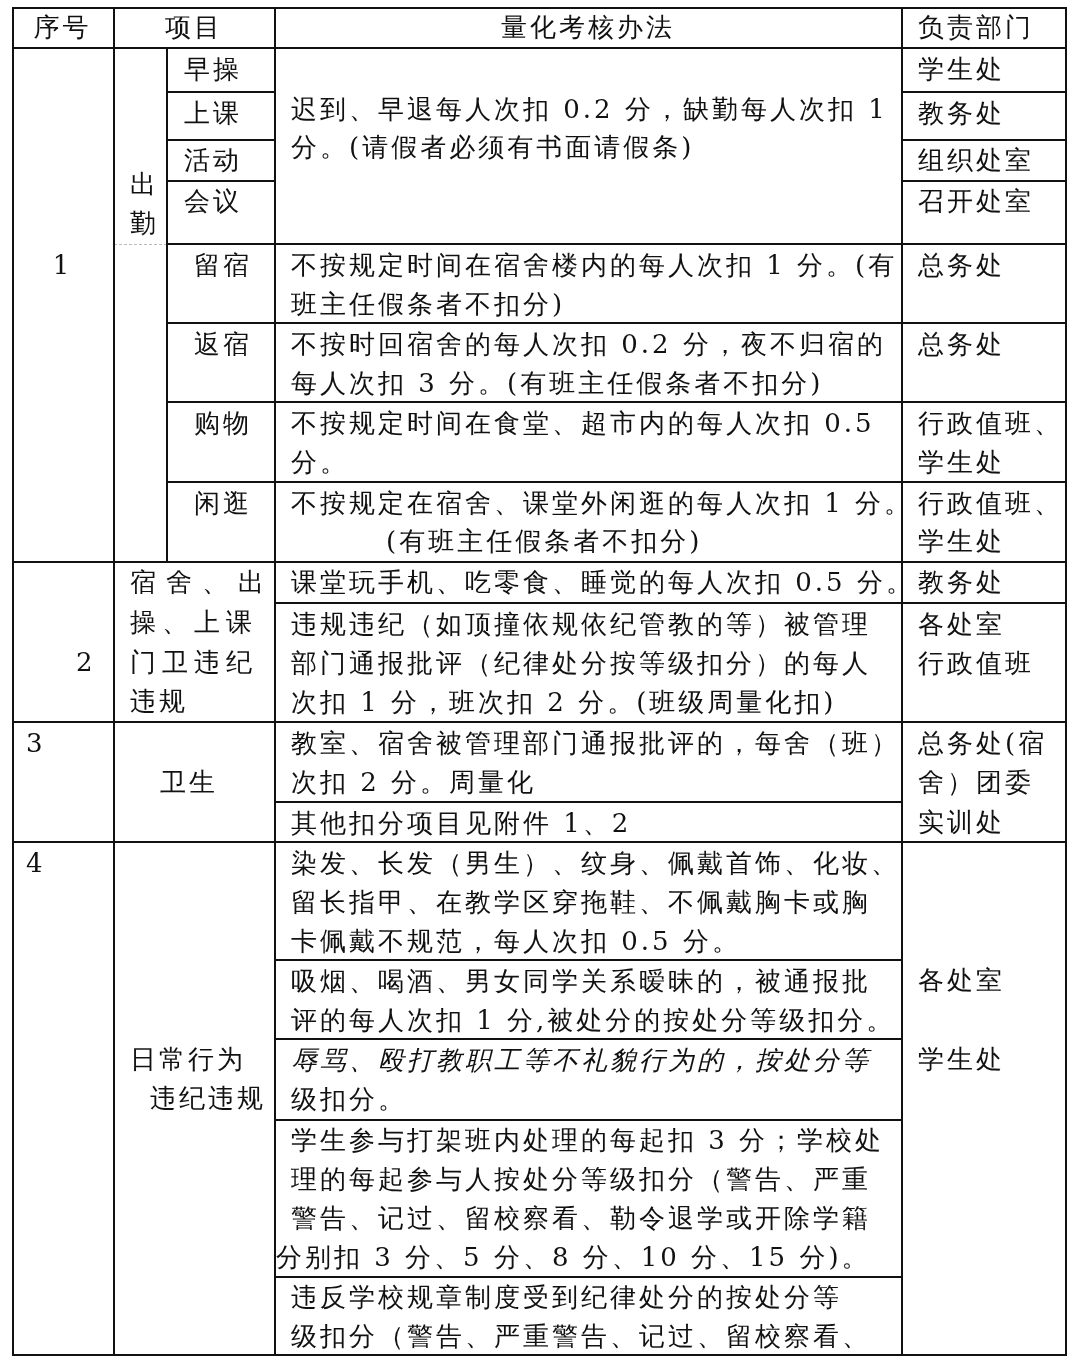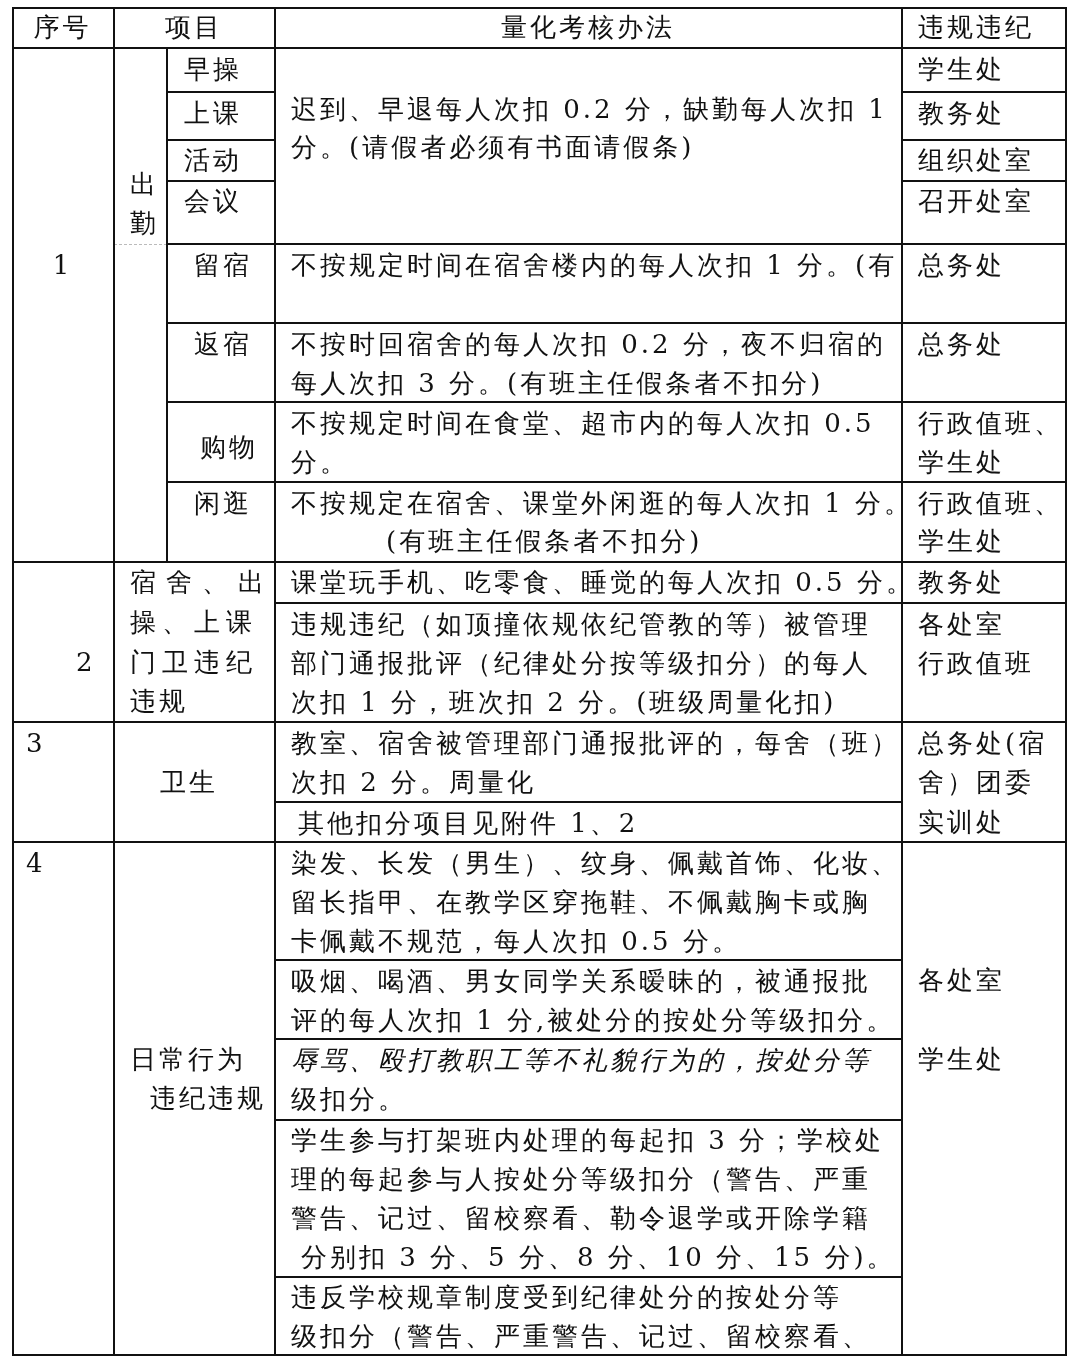--- a/index.html
+++ b/index.html
@@ -51,49 +51,50 @@
   <div class="vl" style="left:12px;top:7px;height:1349px;"></div>
   <div class="vl" style="left:113px;top:7px;height:1349px;"></div>
   <div class="vl" style="left:166px;top:47px;height:516px;"></div>
   <div class="vl" style="left:274px;top:7px;height:1349px;"></div>
   <div class="vl" style="left:901px;top:7px;height:1349px;"></div>
   <div class="vl" style="left:1065px;top:7px;height:1349px;"></div>
 
   <div class="t c" style="left:12px;width:101px;top:8px;">序号</div>
   <div class="t c" style="left:114px;width:160px;top:8px;">项目</div>
   <div class="t c" style="left:275px;width:626px;top:8px;">量化考核办法</div>
-  <div class="t" style="left:918px;top:8px;">违规违纪</div>
+  <div class="t" style="left:918px;top:8px;">负责部门</div>
 
   <div class="t c" style="left:12px;width:101px;top:246px;">1</div>
   <div class="t" style="left:130px;top:165px;">出</div>
   <div class="t" style="left:130px;top:204px;">勤</div>
 
   <div class="t" style="left:184px;top:50px;">早操</div>
   <div class="t" style="left:184px;top:94px;">上课</div>
   <div class="t" style="left:184px;top:141px;">活动</div>
   <div class="t" style="left:184px;top:182px;">会议</div>
 
   <div class="t" style="left:291px;top:90px;">迟到、早退每人次扣 0.2 分，缺勤每人次扣 1</div>
   <div class="t" style="left:291px;top:128px;">分。(请假者必须有书面请假条)</div>
 
   <div class="t" style="left:918px;top:50px;">学生处</div>
   <div class="t" style="left:918px;top:94px;">教务处</div>
   <div class="t" style="left:918px;top:141px;">组织处室</div>
   <div class="t" style="left:918px;top:182px;">召开处室</div>
 
   <div class="t" style="left:194px;top:246px;">留宿</div>
   <div class="t" style="left:291px;top:246px;">不按规定时间在宿舍楼内的每人次扣 1 分。(有</div>
+  <div class="t" style="left:291px;top:285px;">班主任假条者不扣分)</div>
   <div class="t" style="left:918px;top:246px;">总务处</div>
 
   <div class="t" style="left:194px;top:325px;">返宿</div>
   <div class="t" style="left:291px;top:325px;">不按时回宿舍的每人次扣 0.2 分，夜不归宿的</div>
   <div class="t" style="left:291px;top:364px;">每人次扣 3 分。(有班主任假条者不扣分)</div>
   <div class="t" style="left:918px;top:325px;">总务处</div>
 
-  <div class="t" style="left:200px;top:404px;margin-top:24px;">购物</div>
+  <div class="t" style="left:194px;top:404px;">购物</div>
   <div class="t" style="left:291px;top:404px;">不按规定时间在食堂、超市内的每人次扣 0.5</div>
   <div class="t" style="left:291px;top:443px;">分。</div>
   <div class="t" style="left:918px;top:404px;">行政值班、</div>
   <div class="t" style="left:918px;top:443px;">学生处</div>
 
   <div class="t" style="left:194px;top:484px;">闲逛</div>
   <div class="t" style="left:291px;top:484px;">不按规定在宿舍、课堂外闲逛的每人次扣 1 分。</div>
   <div class="t" style="left:386px;top:522px;">(有班主任假条者不扣分)</div>
   <div class="t" style="left:918px;top:484px;">行政值班、</div>
   <div class="t" style="left:918px;top:522px;">学生处</div>
@@ -111,21 +112,21 @@
   <div class="t" style="left:291px;top:644px;">部门通报批评（纪律处分按等级扣分）的每人</div>
   <div class="t" style="left:291px;top:683px;">次扣 1 分，班次扣 2 分。(班级周量化扣)</div>
   <div class="t" style="left:918px;top:605px;">各处室</div>
   <div class="t" style="left:918px;top:644px;">行政值班</div>
 
   <div class="t" style="left:26px;top:724px;">3</div>
   <div class="t" style="left:160px;top:763px;">卫生</div>
 
   <div class="t" style="left:291px;top:724px;text-align:center;">教室、宿舍被管理部门通报批评的，每舍（班）</div>
   <div class="t" style="left:291px;top:763px;">次扣 2 分。周量化</div>
-  <div class="t" style="left:291px;top:804px;margin-left:7px;">其他扣分项目见附件 1、2</div>
+  <div class="t" style="left:291px;top:804px;">其他扣分项目见附件 1、2</div>
 
   <div class="t" style="left:918px;top:724px;">总务处(宿</div>
   <div class="t" style="left:918px;top:763px;">舍）团委</div>
   <div class="t" style="left:918px;top:803px;">实训处</div>
 
   <div class="t" style="left:26px;top:844px;">4</div>
   <div class="t" style="left:130px;top:1040px;">日常行为</div>
   <div class="t" style="left:130px;top:1079px;margin-left:20px;">违纪违规</div>
 
   <div class="t" style="left:291px;top:844px;">染发、长发（男生）、纹身、佩戴首饰、化妆、</div>
@@ -134,21 +135,21 @@
 
   <div class="t" style="left:291px;top:962px;">吸烟、喝酒、男女同学关系暧昧的，被通报批</div>
   <div class="t" style="left:291px;top:1001px;">评的每人次扣 1 分,被处分的按处分等级扣分。</div>
 
   <div class="t" style="left:291px;top:1041px;font-style:italic;">辱骂、殴打教职工等不礼貌行为的，按处分等</div>
   <div class="t" style="left:291px;top:1080px;">级扣分。</div>
 
   <div class="t" style="left:291px;top:1121px;">学生参与打架班内处理的每起扣 3 分；学校处</div>
   <div class="t" style="left:291px;top:1160px;">理的每起参与人按处分等级扣分（警告、严重</div>
   <div class="t" style="left:291px;top:1199px;">警告、记过、留校察看、勒令退学或开除学籍</div>
-  <div class="t" style="left:301px;top:1238px;">分别扣 3 分、5 分、8 分、10 分、15 分)。</div>
+  <div class="t" style="left:276px;top:1238px;">分别扣 3 分、5 分、8 分、10 分、15 分)。</div>
 
   <div class="t" style="left:291px;top:1278px;">违反学校规章制度受到纪律处分的按处分等</div>
   <div class="t" style="left:291px;top:1317px;">级扣分（警告、严重警告、记过、留校察看、</div>
 
   <div class="t" style="left:918px;top:961px;">各处室</div>
   <div class="t" style="left:918px;top:1040px;">学生处</div>
 
 </div>
 
 </body></html>

